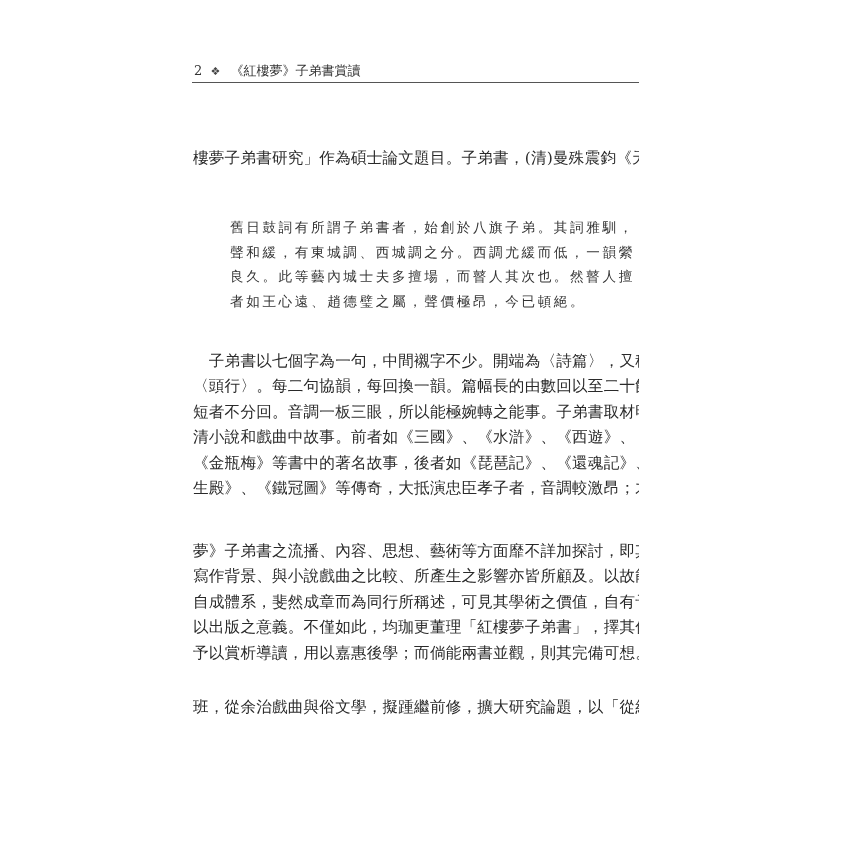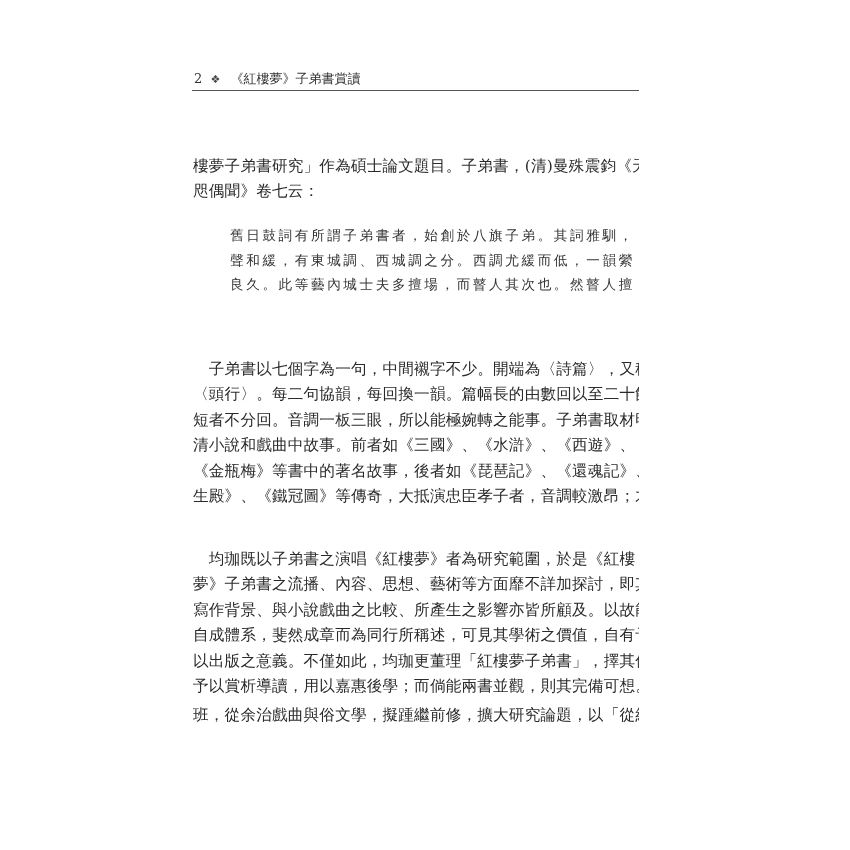--- a/index.html
+++ b/index.html
@@ -1,18 +1,18 @@
 <!DOCTYPE html>
 <html><head>
 <meta charset="utf-8">
 <style>
   html, body { margin: 0; padding: 0; background: #ffffff; }
   body { width: 850px; height: 850px; position: relative; overflow: hidden;
          font-family: "DejaVu Serif", "Liberation Serif", serif; color: #2a2a2a; }
-  .page { position: absolute; left: 0; top: 8px; width: 850px; height: 726px; background: #fff; }
+  .page { position: absolute; left: 0; top: 0; width: 850px; height: 726px; background: #fff; }
   .running-head { position: absolute; left: 194px; top: 62px; width: 445px; height: 18px;
                   font-size: 13px; line-height: 18px; color: #333; white-space: nowrap; }
   .running-head .pg { margin-right: 4px; }
   .running-head .orn { font-size: 11px; margin-right: 6px; color: #444; }
   .rule { position: absolute; left: 192px; top: 82px; width: 447px; height: 1px; background: #555; }
   .body { position: absolute; left: 193px; top: 146px; width: 446px; }
   .para { font-size: 15.6px; line-height: 25.4px; margin: 0; letter-spacing: 0.2px;
           text-align: justify; white-space: nowrap; }
   .line { display: block; height: 25.4px; overflow: hidden; }
   .quote { position: absolute; left: 230px; top: 215px; width: 420px; }
@@ -29,44 +29,43 @@
   <div class="running-head">
     <span class="pg">2</span>
     <span class="orn">❖</span>
     <span>《紅樓夢》子弟書賞讀</span>
   </div>
   <div class="rule"></div>
 
   <div class="body">
     <p class="para">
       <span class="line">樓夢子弟書研究」作為碩士論文題目。子弟書，(清)曼殊震鈞《天</span>
-      <span class="line">咫偶聞》卷七云：</span>
     </p>
   </div>
 
   <div class="quote">
     <span class="line">舊日鼓詞有所謂子弟書者，始創於八旗子弟。其詞雅馴，其</span>
     <span class="line">聲和緩，有東城調、西城調之分。西調尤緩而低，一韻縈紆</span>
     <span class="line">良久。此等藝內城士夫多擅場，而瞽人其次也。然瞽人擅此</span>
+    <span class="line">者如王心遠、趙德璧之屬，聲價極昂，今已頓絕。</span>
   </div>
 
   <div class="p2">
     <p class="para">
       <span class="line">　子弟書以七個字為一句，中間襯字不少。開端為〈詩篇〉，又稱</span>
       <span class="line">〈頭行〉。每二句協韻，每回換一韻。篇幅長的由數回以至二十餘回，</span>
       <span class="line">短者不分回。音調一板三眼，所以能極婉轉之能事。子弟書取材明</span>
       <span class="line">清小說和戲曲中故事。前者如《三國》、《水滸》、《西遊》、《紅樓》、</span>
       <span class="line">《金瓶梅》等書中的著名故事，後者如《琵琶記》、《還魂記》、《長</span>
       <span class="line">生殿》、《鐵冠圖》等傳奇，大抵演忠臣孝子者，音調較激昂；才子</span>
     </p>
   </div>
 
   <div class="p3">
     <p class="para">
-      <span class="line">　均珈既以子弟書之演唱《紅樓夢》者為研究範圍，於是《紅樓</span>
       <span class="line">夢》子弟書之流播、內容、思想、藝術等方面靡不詳加探討，即其</span>
       <span class="line">寫作背景、與小說戲曲之比較、所產生之影響亦皆所顧及。以故能</span>
       <span class="line">自成體系，斐然成章而為同行所稱述，可見其學術之價值，自有予</span>
       <span class="line">以出版之意義。不僅如此，均珈更董理「紅樓夢子弟書」，擇其佳篇，</span>
       <span class="line">予以賞析導讀，用以嘉惠後學；而倘能兩書並觀，則其完備可想。</span>
     </p>
   </div>
 
   <div class="p4">
     <p class="para">

